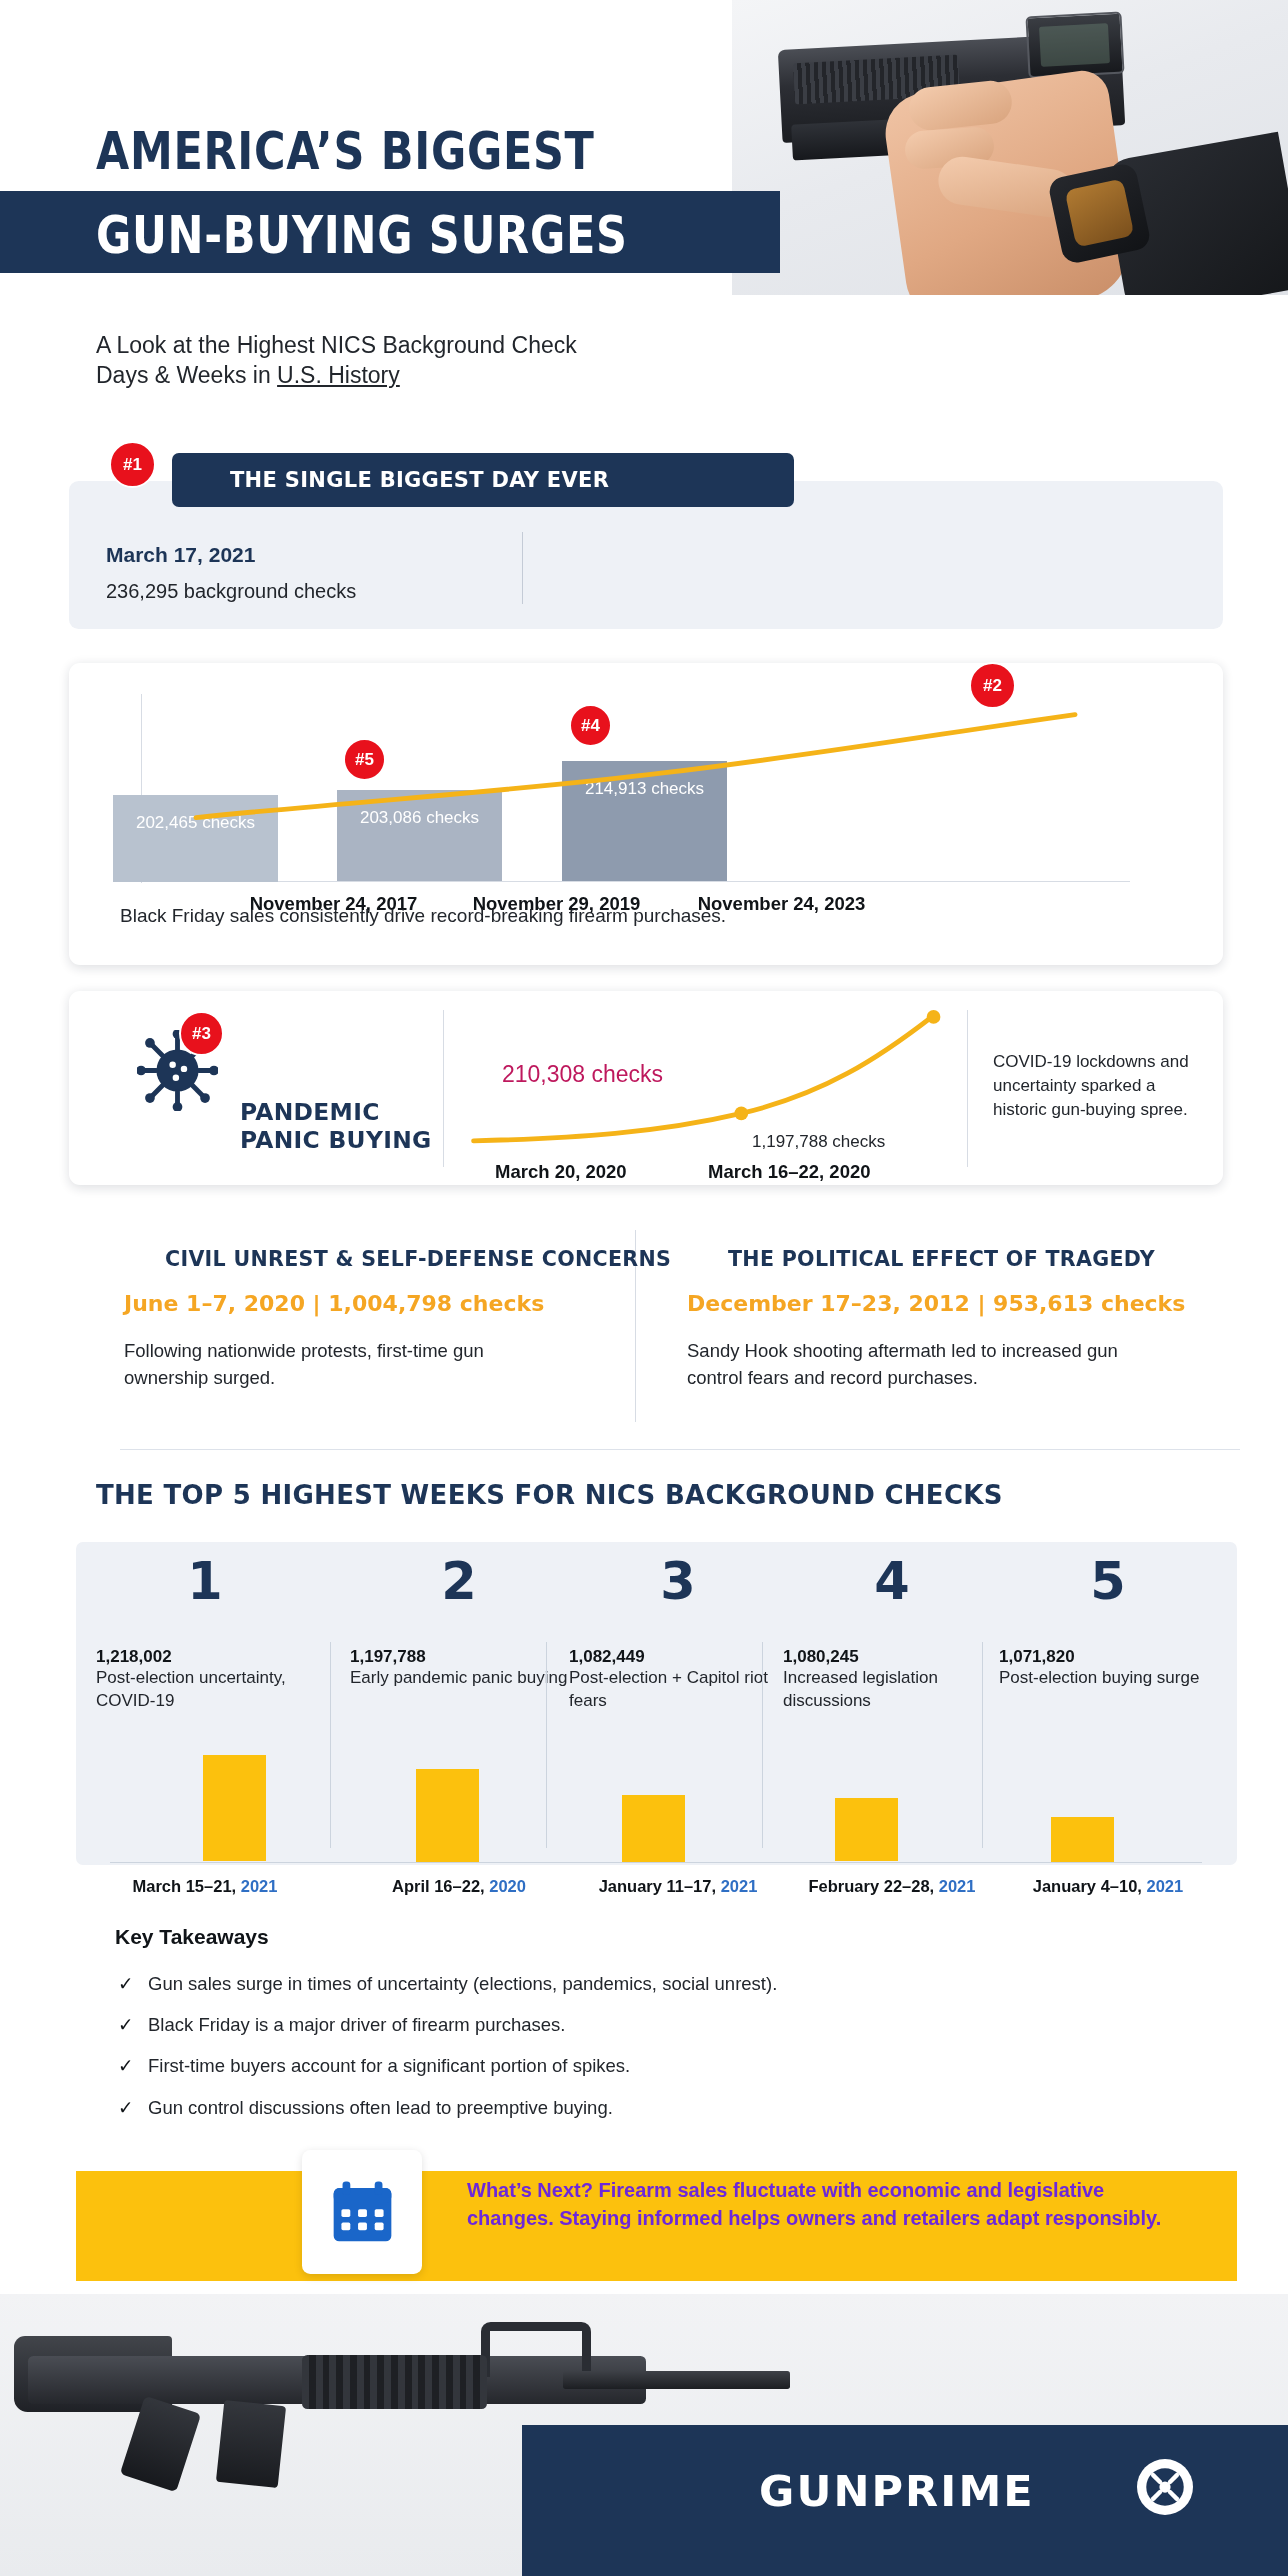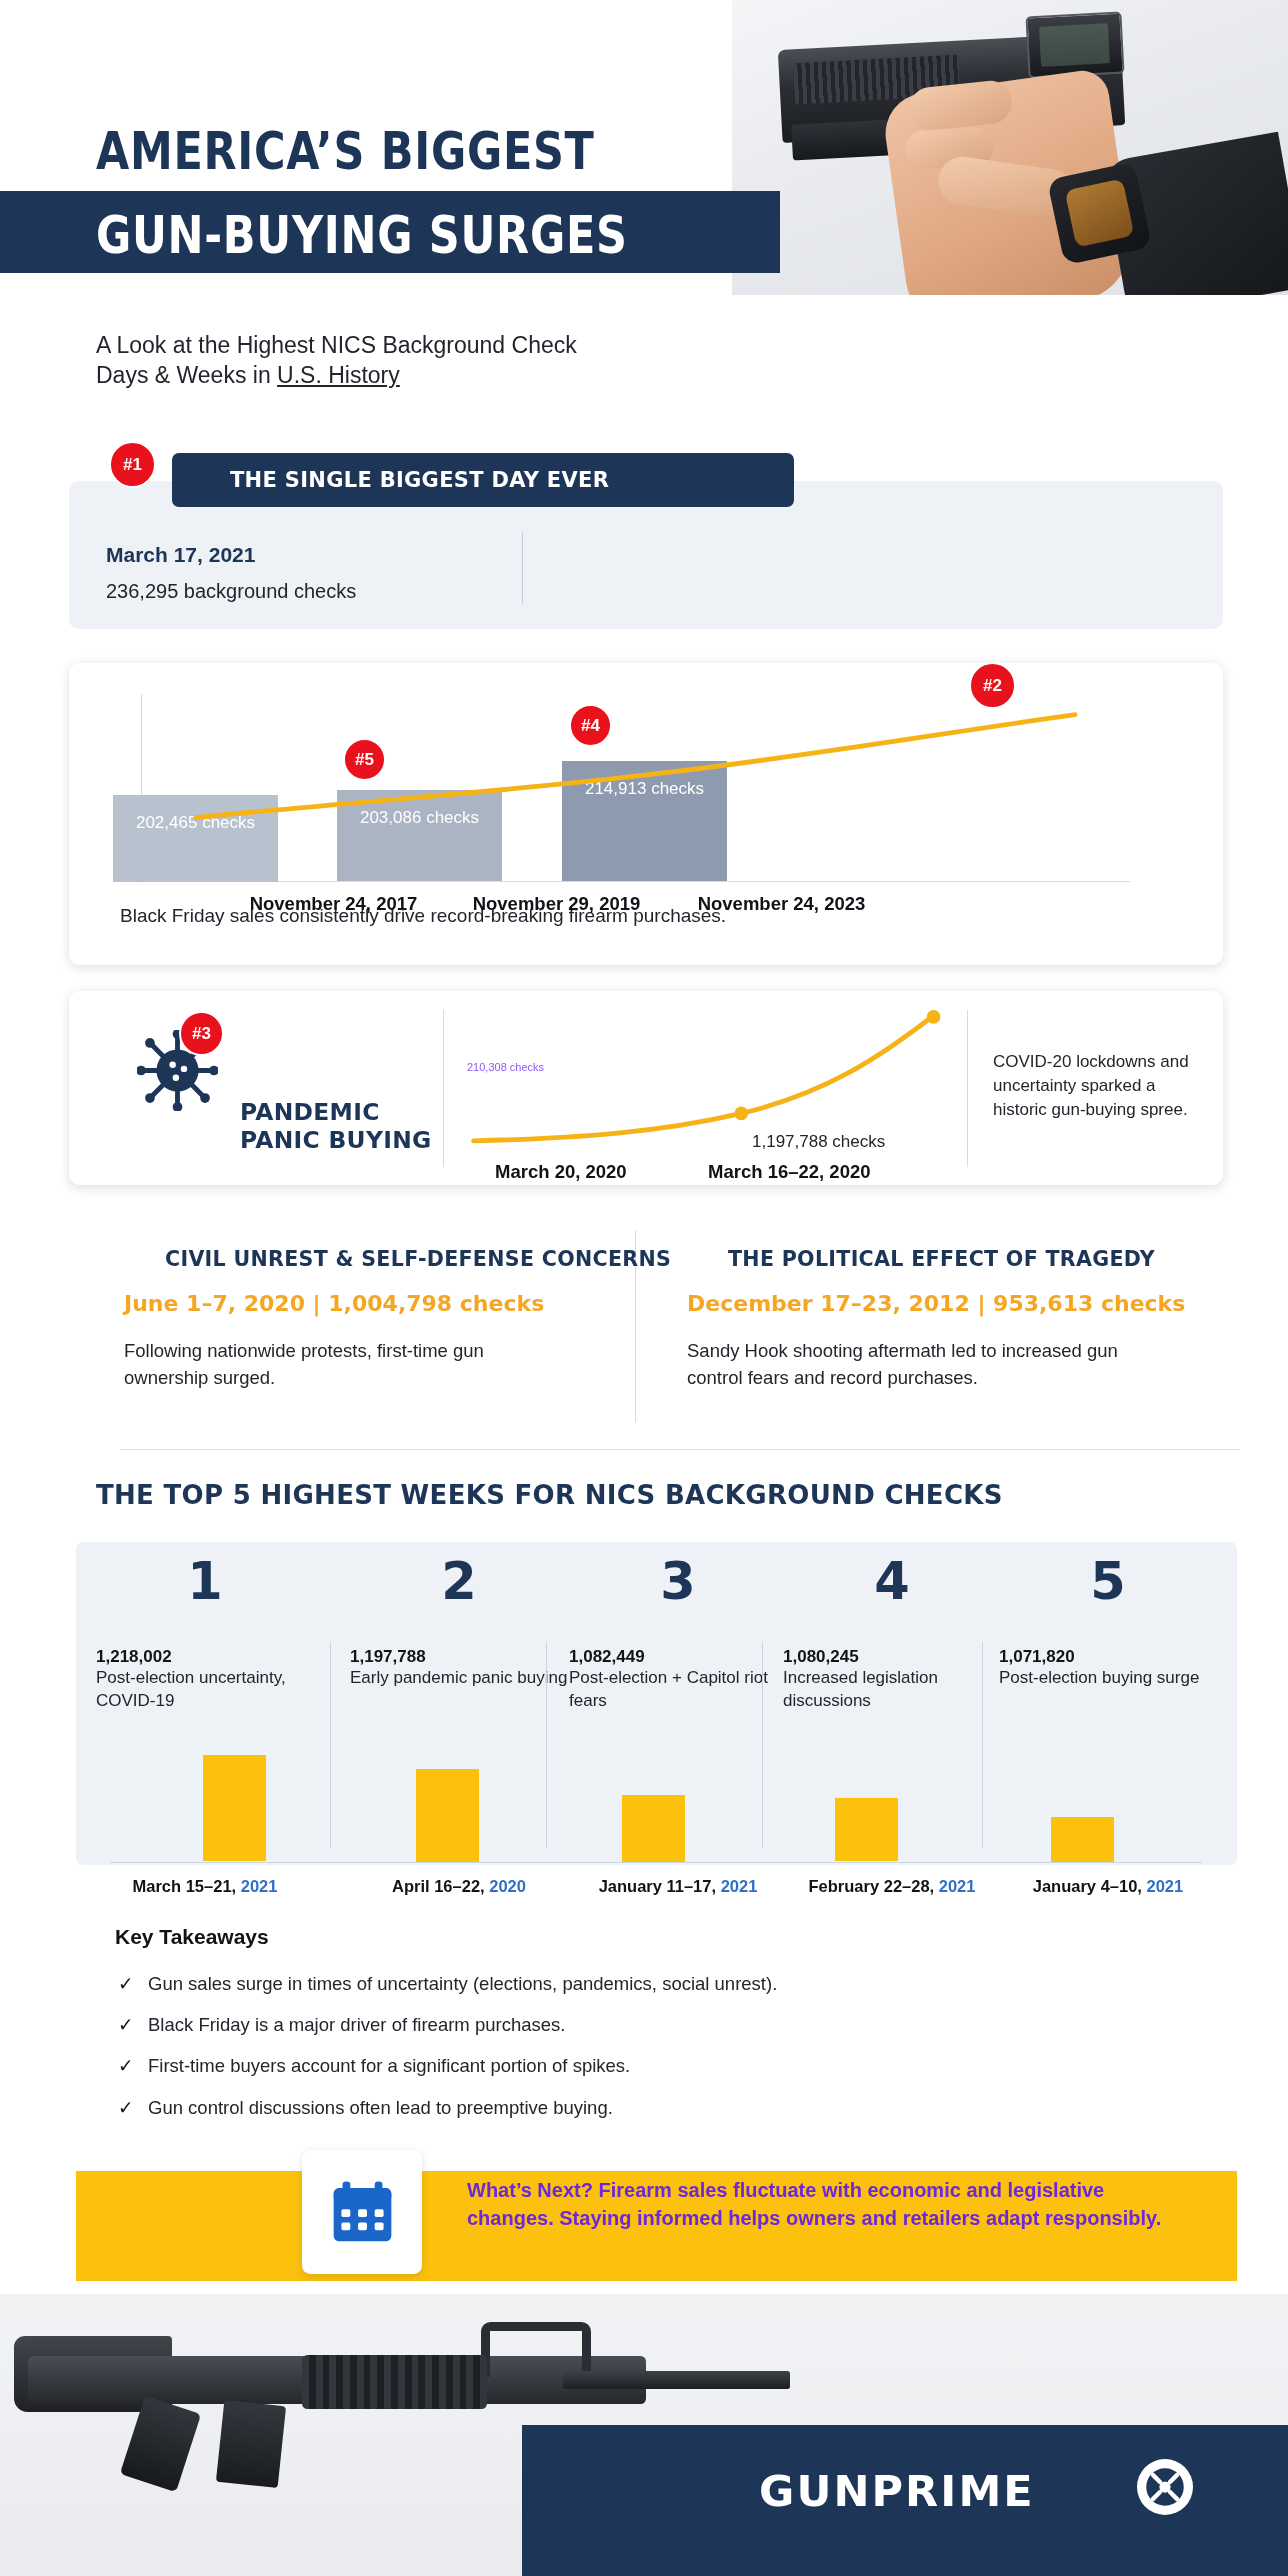--- a/index.html
+++ b/index.html
@@ -183,21 +183,21 @@
   }
   .b3 { left: 179px; top: 1011px; width: 45px; height: 45px; }
   .pandemic-title {
     position: absolute; left: 240px; top: 1051px;
     font-size: 23.4px; font-weight: 900; color: #1d3557; line-height: 1.18;
     font-family: "DejaVu Sans", sans-serif; letter-spacing: 0.3px; margin-top: 48px;
   }
   .sec3-div1 { position: absolute; left: 443px; top: 1010px; width: 1.4px; height: 157px; background: #d7dce4; }
   .sec3-div2 { position: absolute; left: 967px; top: 1010px; width: 1.4px; height: 157px; background: #d7dce4; }
   .p-line { position: absolute; left: 453px; top: 1010px; width: 508px; height: 155px; }
-  .p-lbl1 { position: absolute; left: 467px; top: 1061px; font-size: 11px; color: #8b5cf6; }
+  .p-lbl1 { position: absolute; left: 502px; top: 1061px; font-size: 23px; color: #be185d; }
   .p-lbl2 { position: absolute; left: 752px; top: 1132px; font-size: 17px; color: #22262c; }
   .p-date1 { position: absolute; left: 495px; top: 1161px; font-size: 18.5px; font-weight: 700; color: #101418; }
   .p-date2 { position: absolute; left: 708px; top: 1161px; font-size: 18.5px; font-weight: 700; color: #101418; }
   .sec3-desc {
     position: absolute; left: 993px; top: 1050px; width: 213px;
     font-size: 17px; line-height: 1.42; color: #22262c;
   }
 
   
   .col-div { position: absolute; left: 635px; top: 1230px; width: 1.4px; height: 192px; background: #d7dce4; }
@@ -423,21 +423,21 @@
   <div class="sec3-div2"></div>
   <svg class="p-line" viewBox="0 0 740 225" preserveAspectRatio="none">
     <path d="M 30 190 C 180 186, 300 178, 420 150 C 540 122, 620 70, 700 8" fill="none" stroke="#f5b318" stroke-width="7" stroke-linecap="round"></path>
     <circle cx="420" cy="150" r="10" fill="#f5b318"></circle>
     <circle cx="700" cy="10" r="10" fill="#f5b318"></circle>
   </svg>
   <div class="p-lbl1">210,308 checks</div>
   <div class="p-lbl2">1,197,788 checks</div>
   <div class="p-date1">March 20, 2020</div>
   <div class="p-date2">March 16–22, 2020</div>
-  <div class="sec3-desc">COVID-20 lockdowns and uncertainty sparked a historic gun-buying spree.</div>
+  <div class="sec3-desc">COVID-19 lockdowns and uncertainty sparked a historic gun-buying spree.</div>
 
   <div class="col-div"></div>
   <div class="c1-title">CIVIL UNREST &amp; SELF-DEFENSE CONCERNS</div>
   <div class="c1-stat">June 1–7, 2020 | 1,004,798 checks</div>
   <div class="c1-desc">Following nationwide protests, first-time gun ownership surged.</div>
   <div class="c2-title">THE POLITICAL EFFECT OF TRAGEDY</div>
   <div class="c2-stat">December 17–23, 2012 | 953,613 checks</div>
   <div class="c2-desc">Sandy Hook shooting aftermath led to increased gun control fears and record purchases.</div>
   <div class="hr-under"></div>
 

